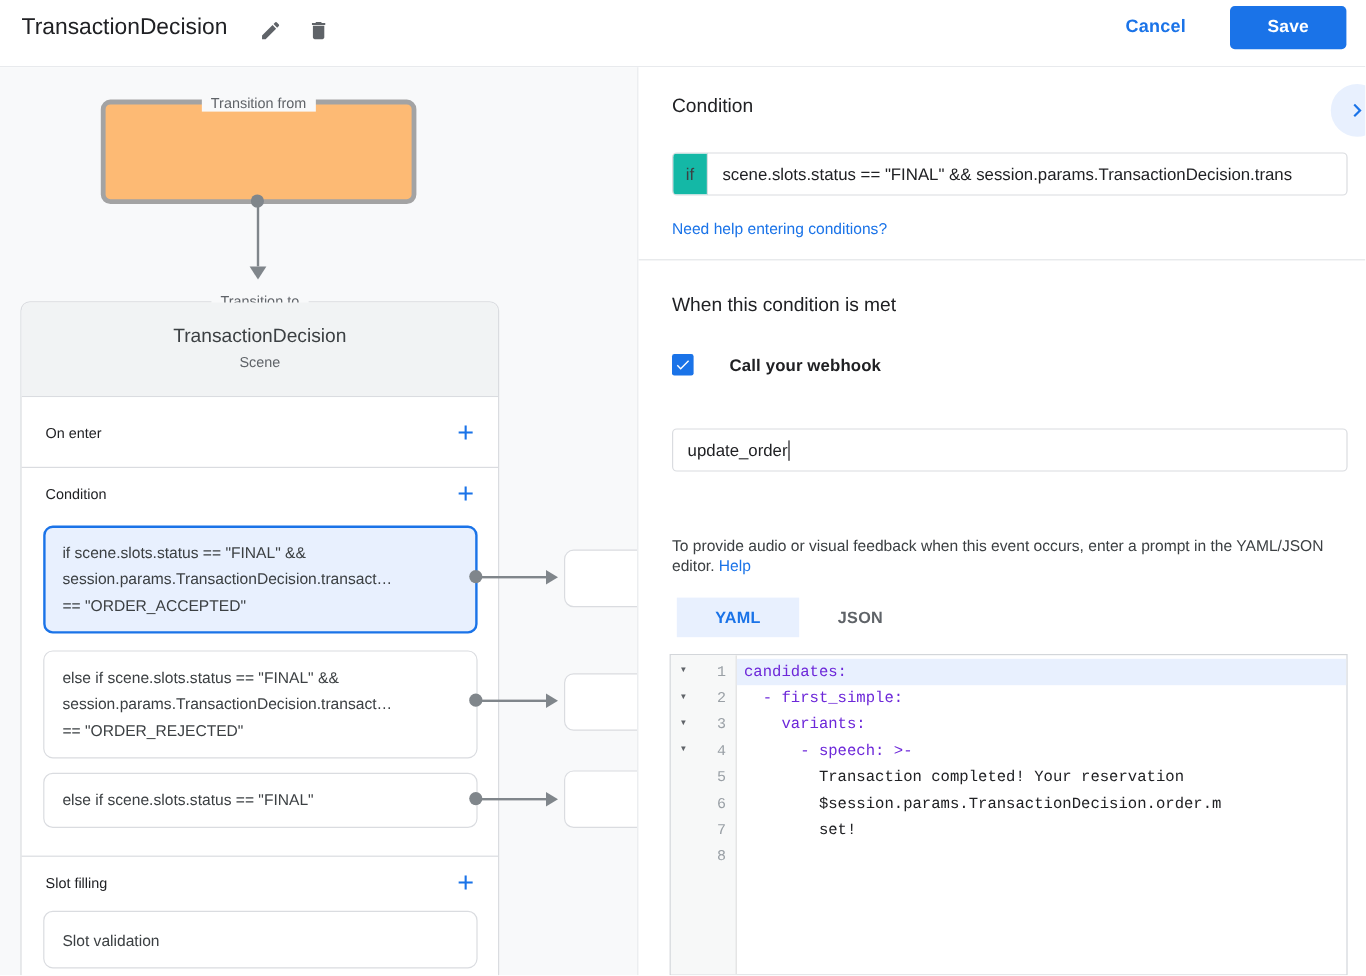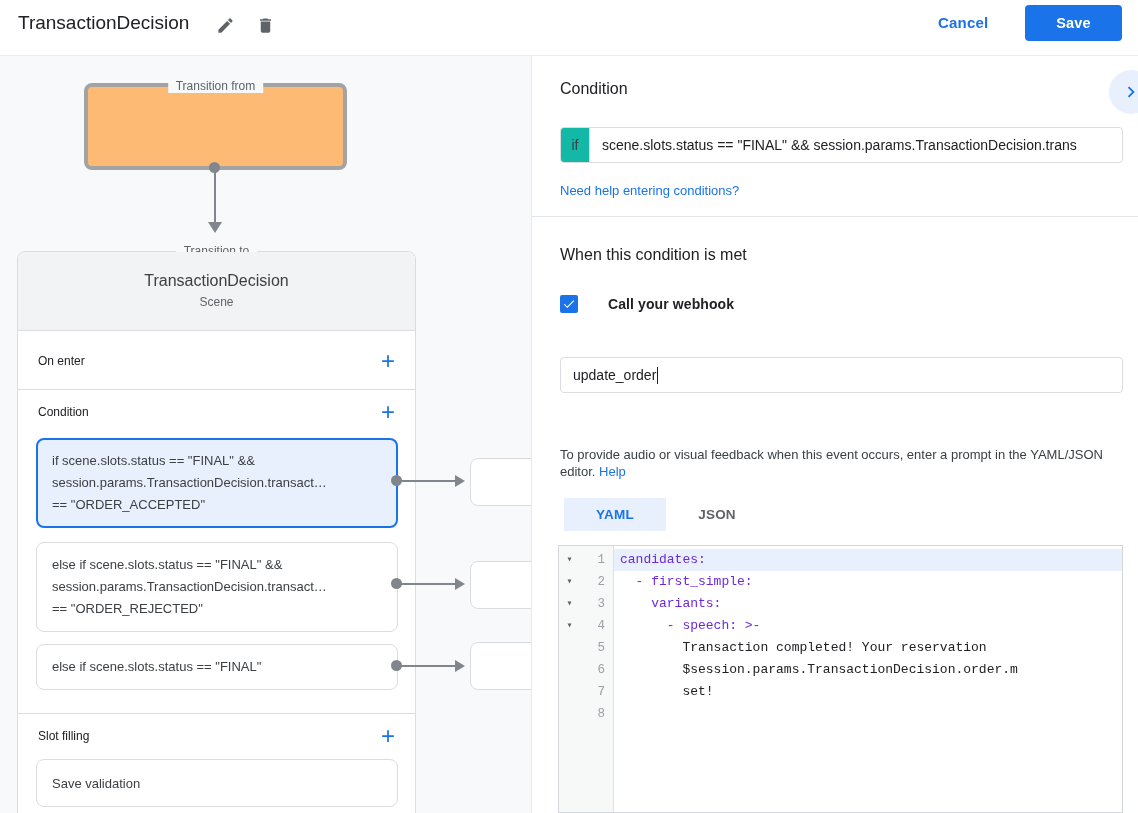--- a/index.html
+++ b/index.html
@@ -191,21 +191,21 @@
       </div>
 
       <div class="section-divider"></div>
 
       <div class="label-row slot-label-row">
         <span class="section-label">Slot filling</span>
         <span class="plus">+</span>
       </div>
 
       <div class="slot-card">
-        <span>Save validation</span>
+        <span>Slot validation</span>
       </div>
     </div>
 
     <div class="conn-dot" style="left:391px; top:419px;"></div>
     <div class="hline" style="left:397px; top:424px; width:58px;"></div>
     <div class="arrow-right" style="left:455px; top:419px;"></div>
     <div class="tbox" style="top:402px;"></div>
 
     <div class="conn-dot" style="left:391px; top:522px;"></div>
     <div class="hline" style="left:397px; top:527px; width:58px;"></div>

